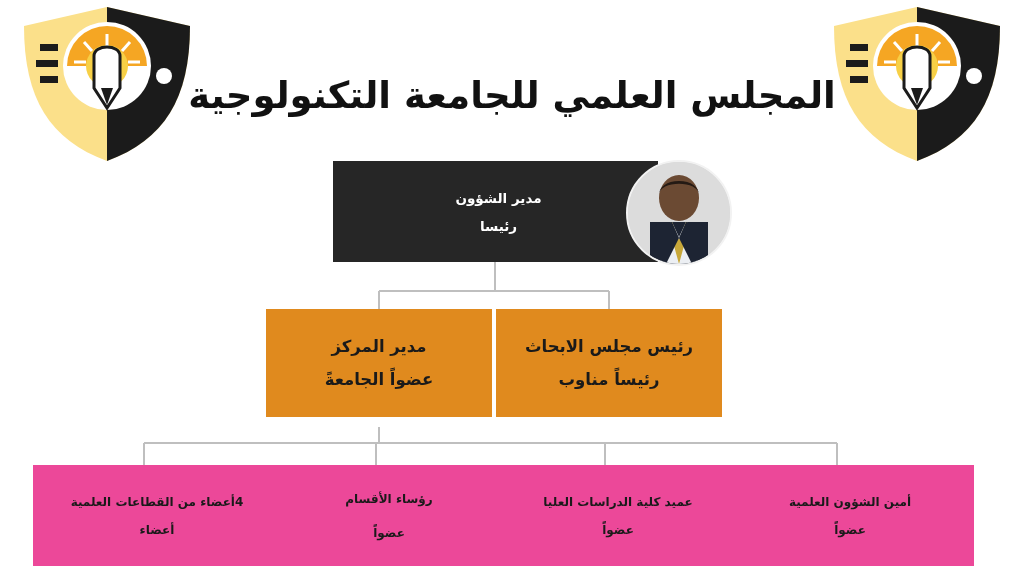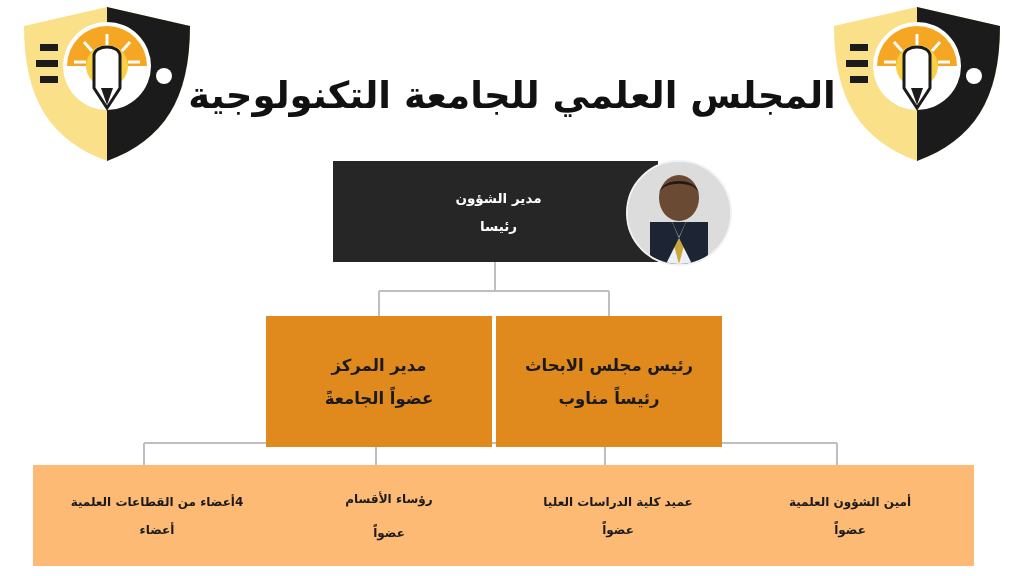--- a/index.html
+++ b/index.html
@@ -99,31 +99,31 @@
     background: #d9d9d9;
     border: 2px solid #f2f2f2;
   }
   .avatar svg { width: 100%; height: 100%; display: block; }
 
   
   .node.lvl2 {
     background: #e08a1e;
     color: #1a1a1a;
     width: 226px;
-    height: 131px;
-    top: 316px;
+    height: 108px;
+    top: 309px;
   }
   .node.lvl2 .l1 { font-size: 16.5px; margin-bottom: 14px; }
   .node.lvl2 .l2 { font-size: 16.5px; }
   #node-research  { left: 496px; }
   #node-center    { left: 266px; }
 
   
   .node.lvl3 {
-    background: #fdba74;
+    background: #ec4899;
     color: #1a1a1a;
     width: 248px;
     height: 101px;
     top: 465px;
   }
   .node.lvl3 .l1 { font-size: 12px; margin-bottom: 14px; }
   .node.lvl3 .l2 { font-size: 12px; }
   #node-sec-affairs { left: 726px; }
   #node-dean-grad   { left: 494px; }
   #node-heads-dept  { left: 265px; gap: 6px; }

